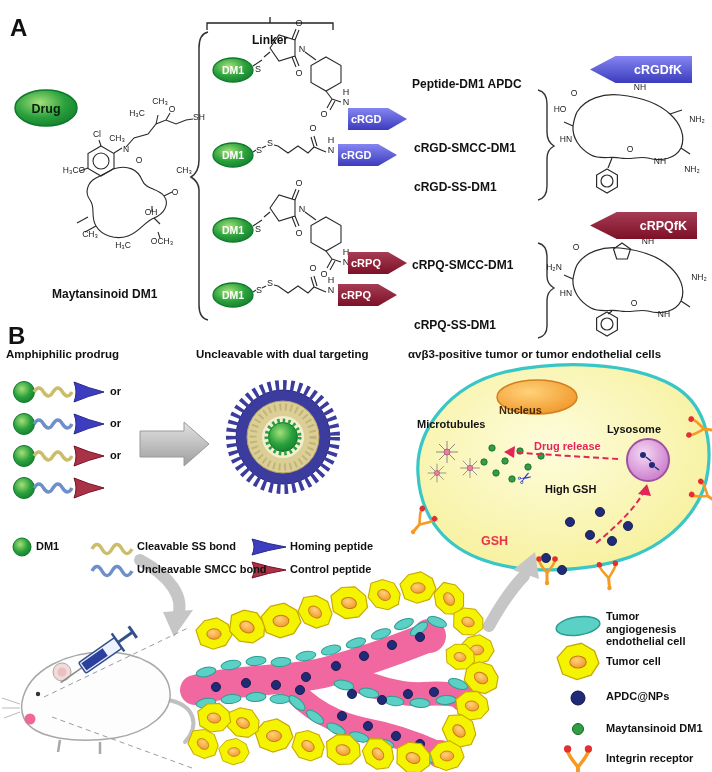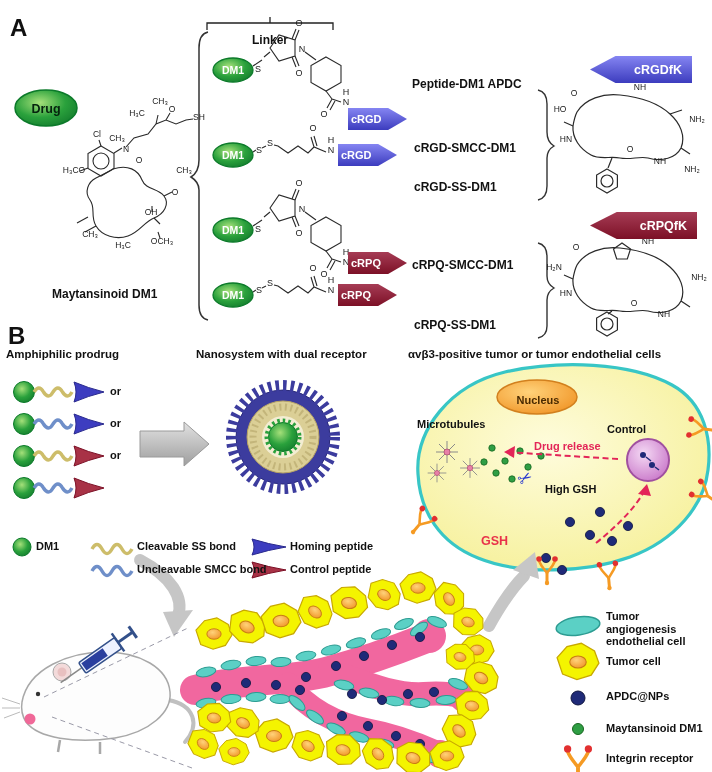--- a/index.html
+++ b/index.html
@@ -434,29 +434,29 @@
     </div>
 <div class="arrow al blue" style="left:590px;top:56px;width:92px;height:27px">
       <span>cRGDfK</span>
     </div>
 <div class="arrow al maroon" style="left:590px;top:212px;width:97px;height:27px">
       <span>cRPQfK</span>
     </div>
 
 <div class="t big" style="left:8px;top:322px">B</div>
 <div class="t h" style="left:6px;top:348px">Amphiphilic prodrug</div>
-<div class="t h" style="left:196px;top:348px">Nanosystem with dual receptor</div>
+<div class="t h" style="left:196px;top:348px">Uncleavable with dual targeting</div>
 <div class="t h" style="left:408px;top:348px">αvβ3-positive tumor or tumor endothelial cells</div>
 <div class="t s11" style="left:110px;top:385px">or</div>
 <div class="t s11" style="left:110px;top:417px">or</div>
 <div class="t s11" style="left:110px;top:449px">or</div>
 
-<div class="t s11" style="left:499px;top:394px;width:78px;text-align:center;color:#4a2a00">Nucleus</div>
+<div class="t s11" style="left:499px;top:404px;width:78px;color:#4a2a00">Nucleus</div>
 <div class="t s11" style="left:417px;top:418px">Microtubules</div>
-<div class="t s11" style="left:607px;top:423px">Control</div>
+<div class="t s11" style="left:607px;top:423px">Lysosome</div>
 <div class="t s11" style="left:534px;top:440px;color:#e32558">Drug release</div>
 <div class="t s11" style="left:545px;top:483px">High GSH</div>
 <div class="t" style="left:518px;top:468px;font-size:17px;color:#2a3bd0;transform:rotate(-30deg)">✂</div>
 <div class="t" style="left:481px;top:534px;font-size:12.5px;font-weight:bold;color:#e8324a">GSH</div>
 
 <div class="t s11" style="left:36px;top:540px">DM1</div>
 <div class="t s11" style="left:137px;top:540px">Cleavable SS bond</div>
 <div class="t s11" style="left:137px;top:563px">Uncleavable SMCC bond</div>
 <div class="t s11" style="left:290px;top:540px">Homing peptide</div>
 <div class="t s11" style="left:290px;top:563px">Control peptide</div>

